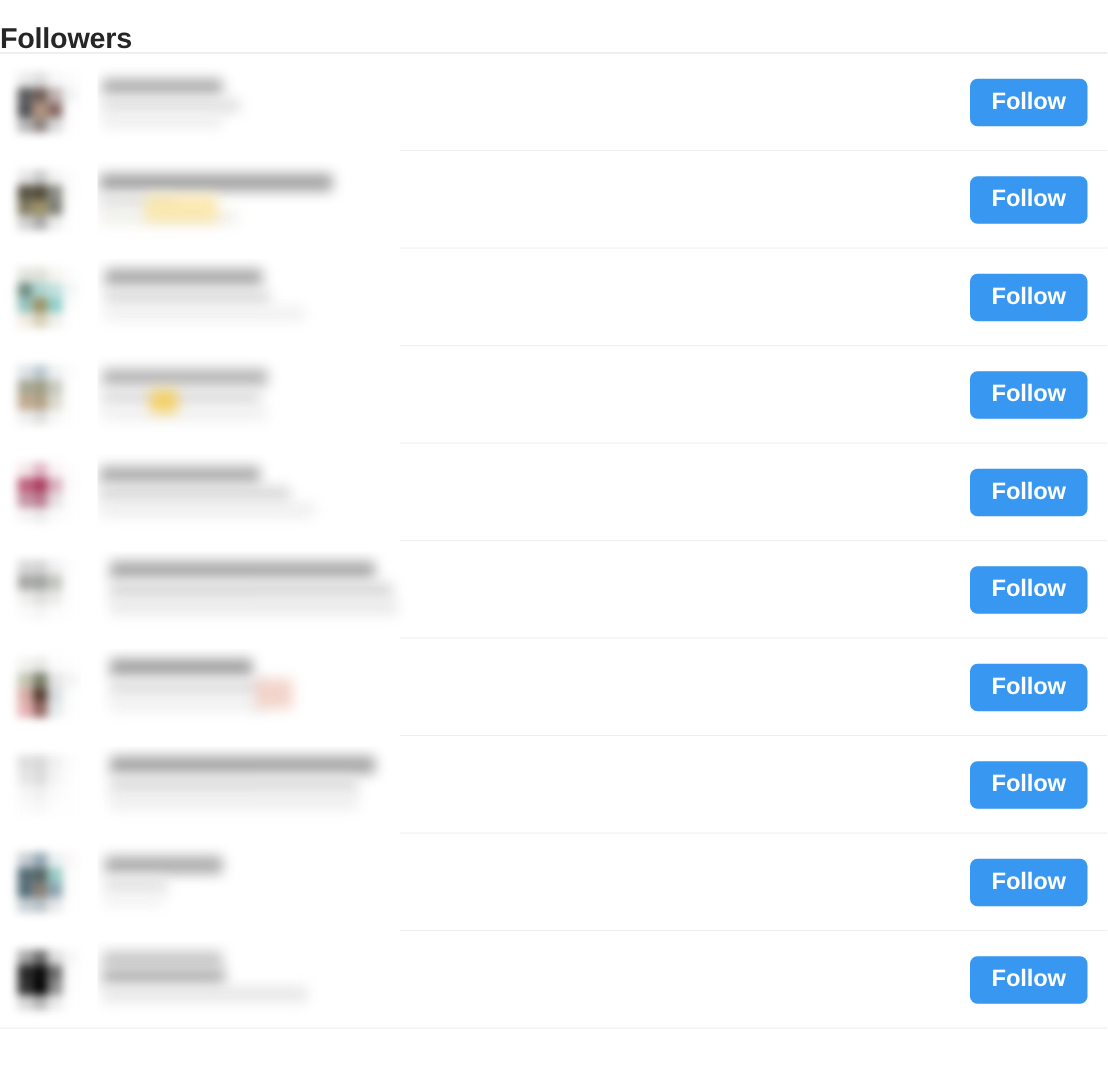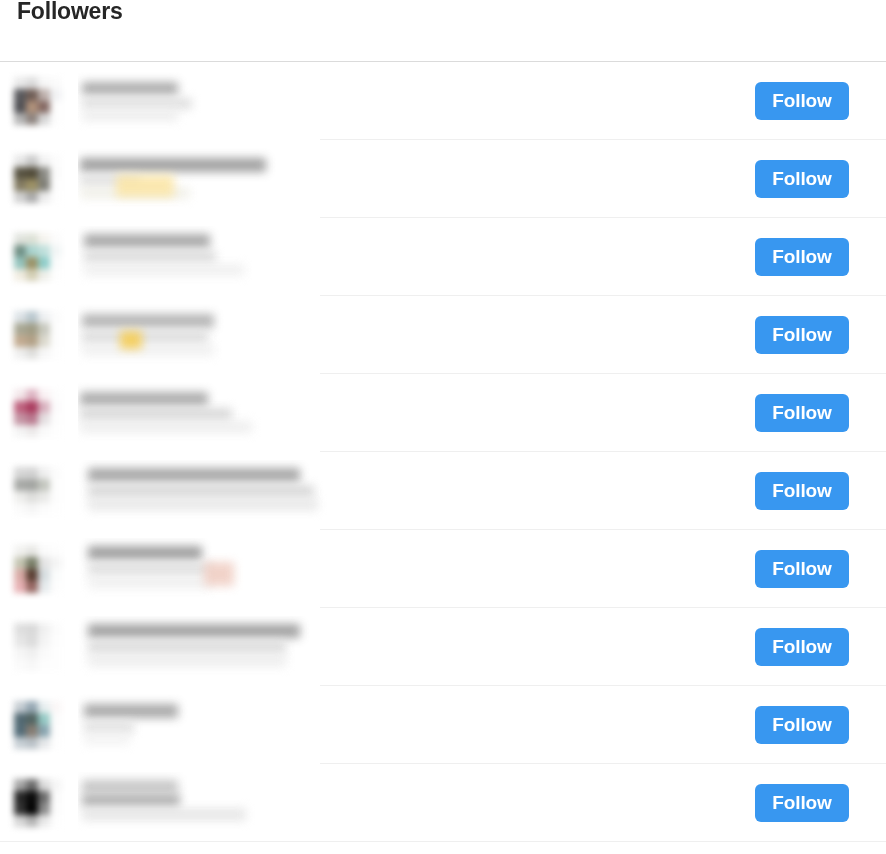--- a/index.html
+++ b/index.html
@@ -18,25 +18,24 @@
 
   .page {
     position: relative;
     width: 886px;
     height: 854px;
     background: #ffffff;
   }
 
   
   .panel-header {
-    height: 62px;
+    height: 43px;
     box-sizing: border-box;
     display: flex;
-    align-items: flex-start;
-    padding-left: 17px;
+    align-items: flex-end;
     border-bottom: 1px solid #dbdbdb;
     background: #ffffff;
   }
   .panel-title {
     font-size: 23px;
     font-weight: bold;
     color: #262626;
     letter-spacing: -0.2px;
     line-height: 1;
   }
@@ -88,21 +87,21 @@
   }
   .blur-line {
     position: absolute;
     border-radius: 1px;
     filter: blur(4px);
     image-rendering: pixelated;
   }
 
   .follow-btn {
     flex: 0 0 auto;
-    margin-right: 37px;
+    margin-right: 16px;
     width: 94px;
     height: 38px;
     border: none;
     border-radius: 6px;
     background: #3897f0;
     color: #ffffff;
     font-family: "Liberation Sans", "DejaVu Sans", sans-serif;
     font-size: 19px;
     font-weight: bold;
     letter-spacing: -0.1px;

